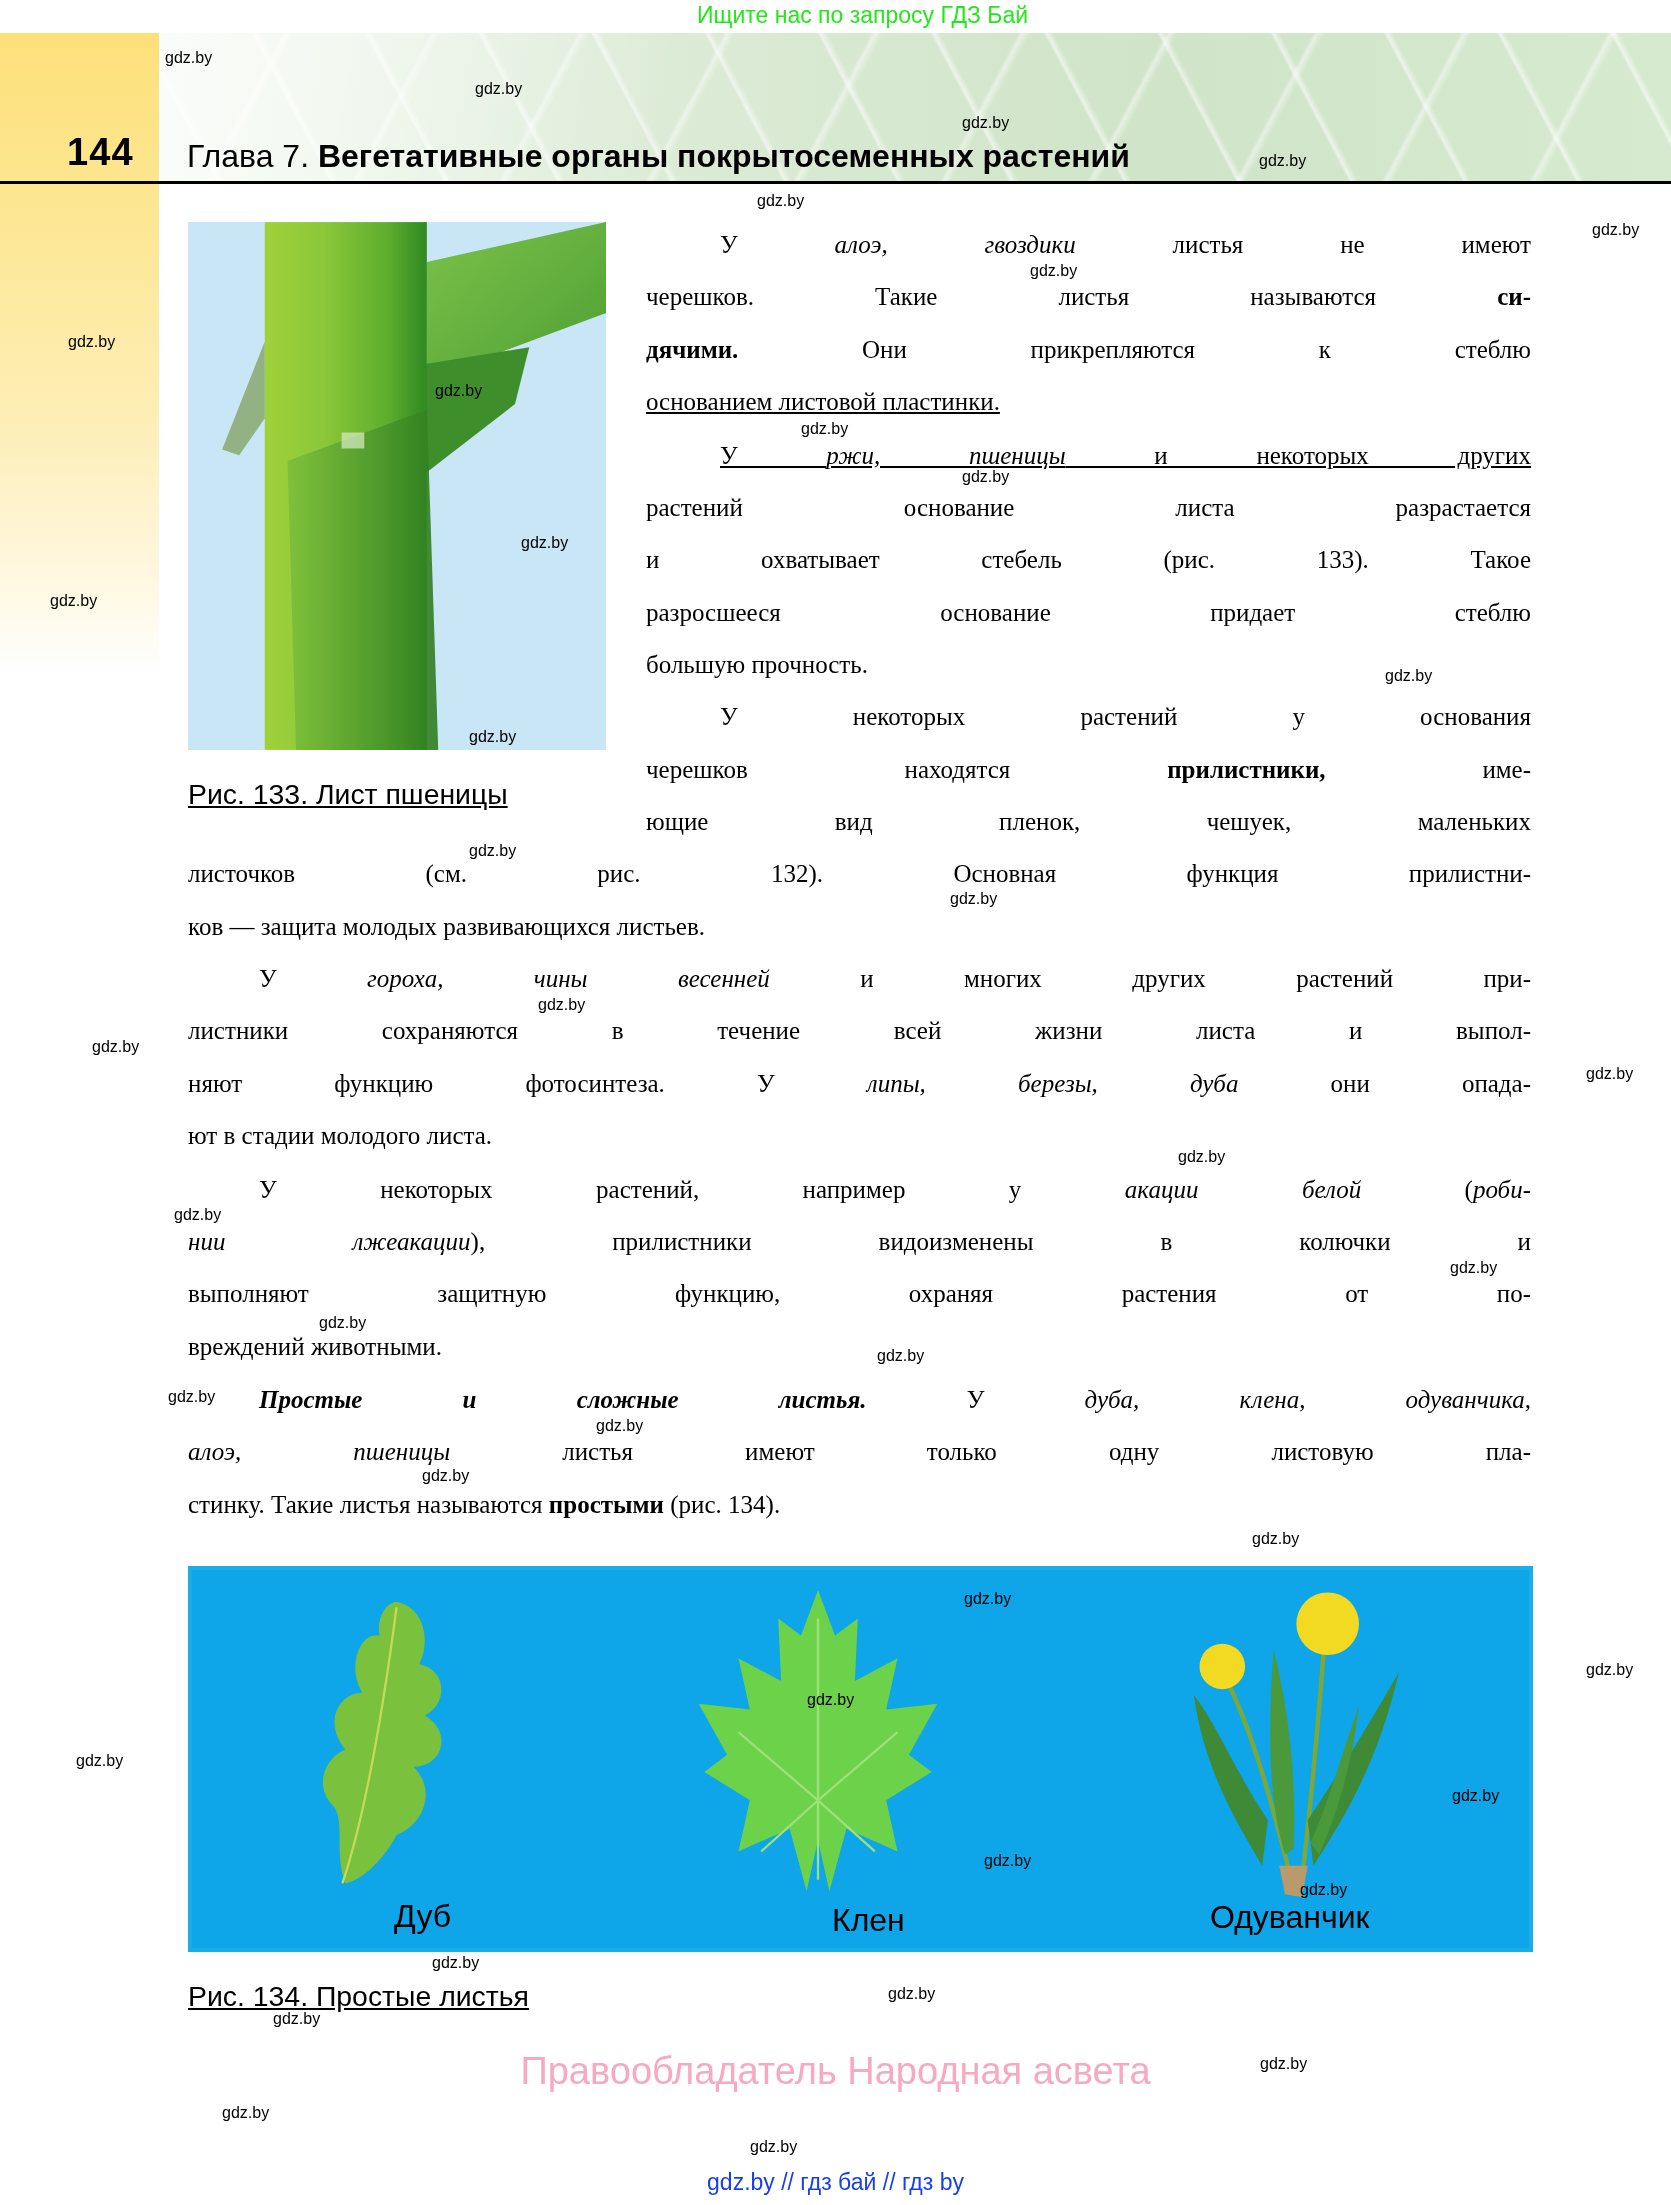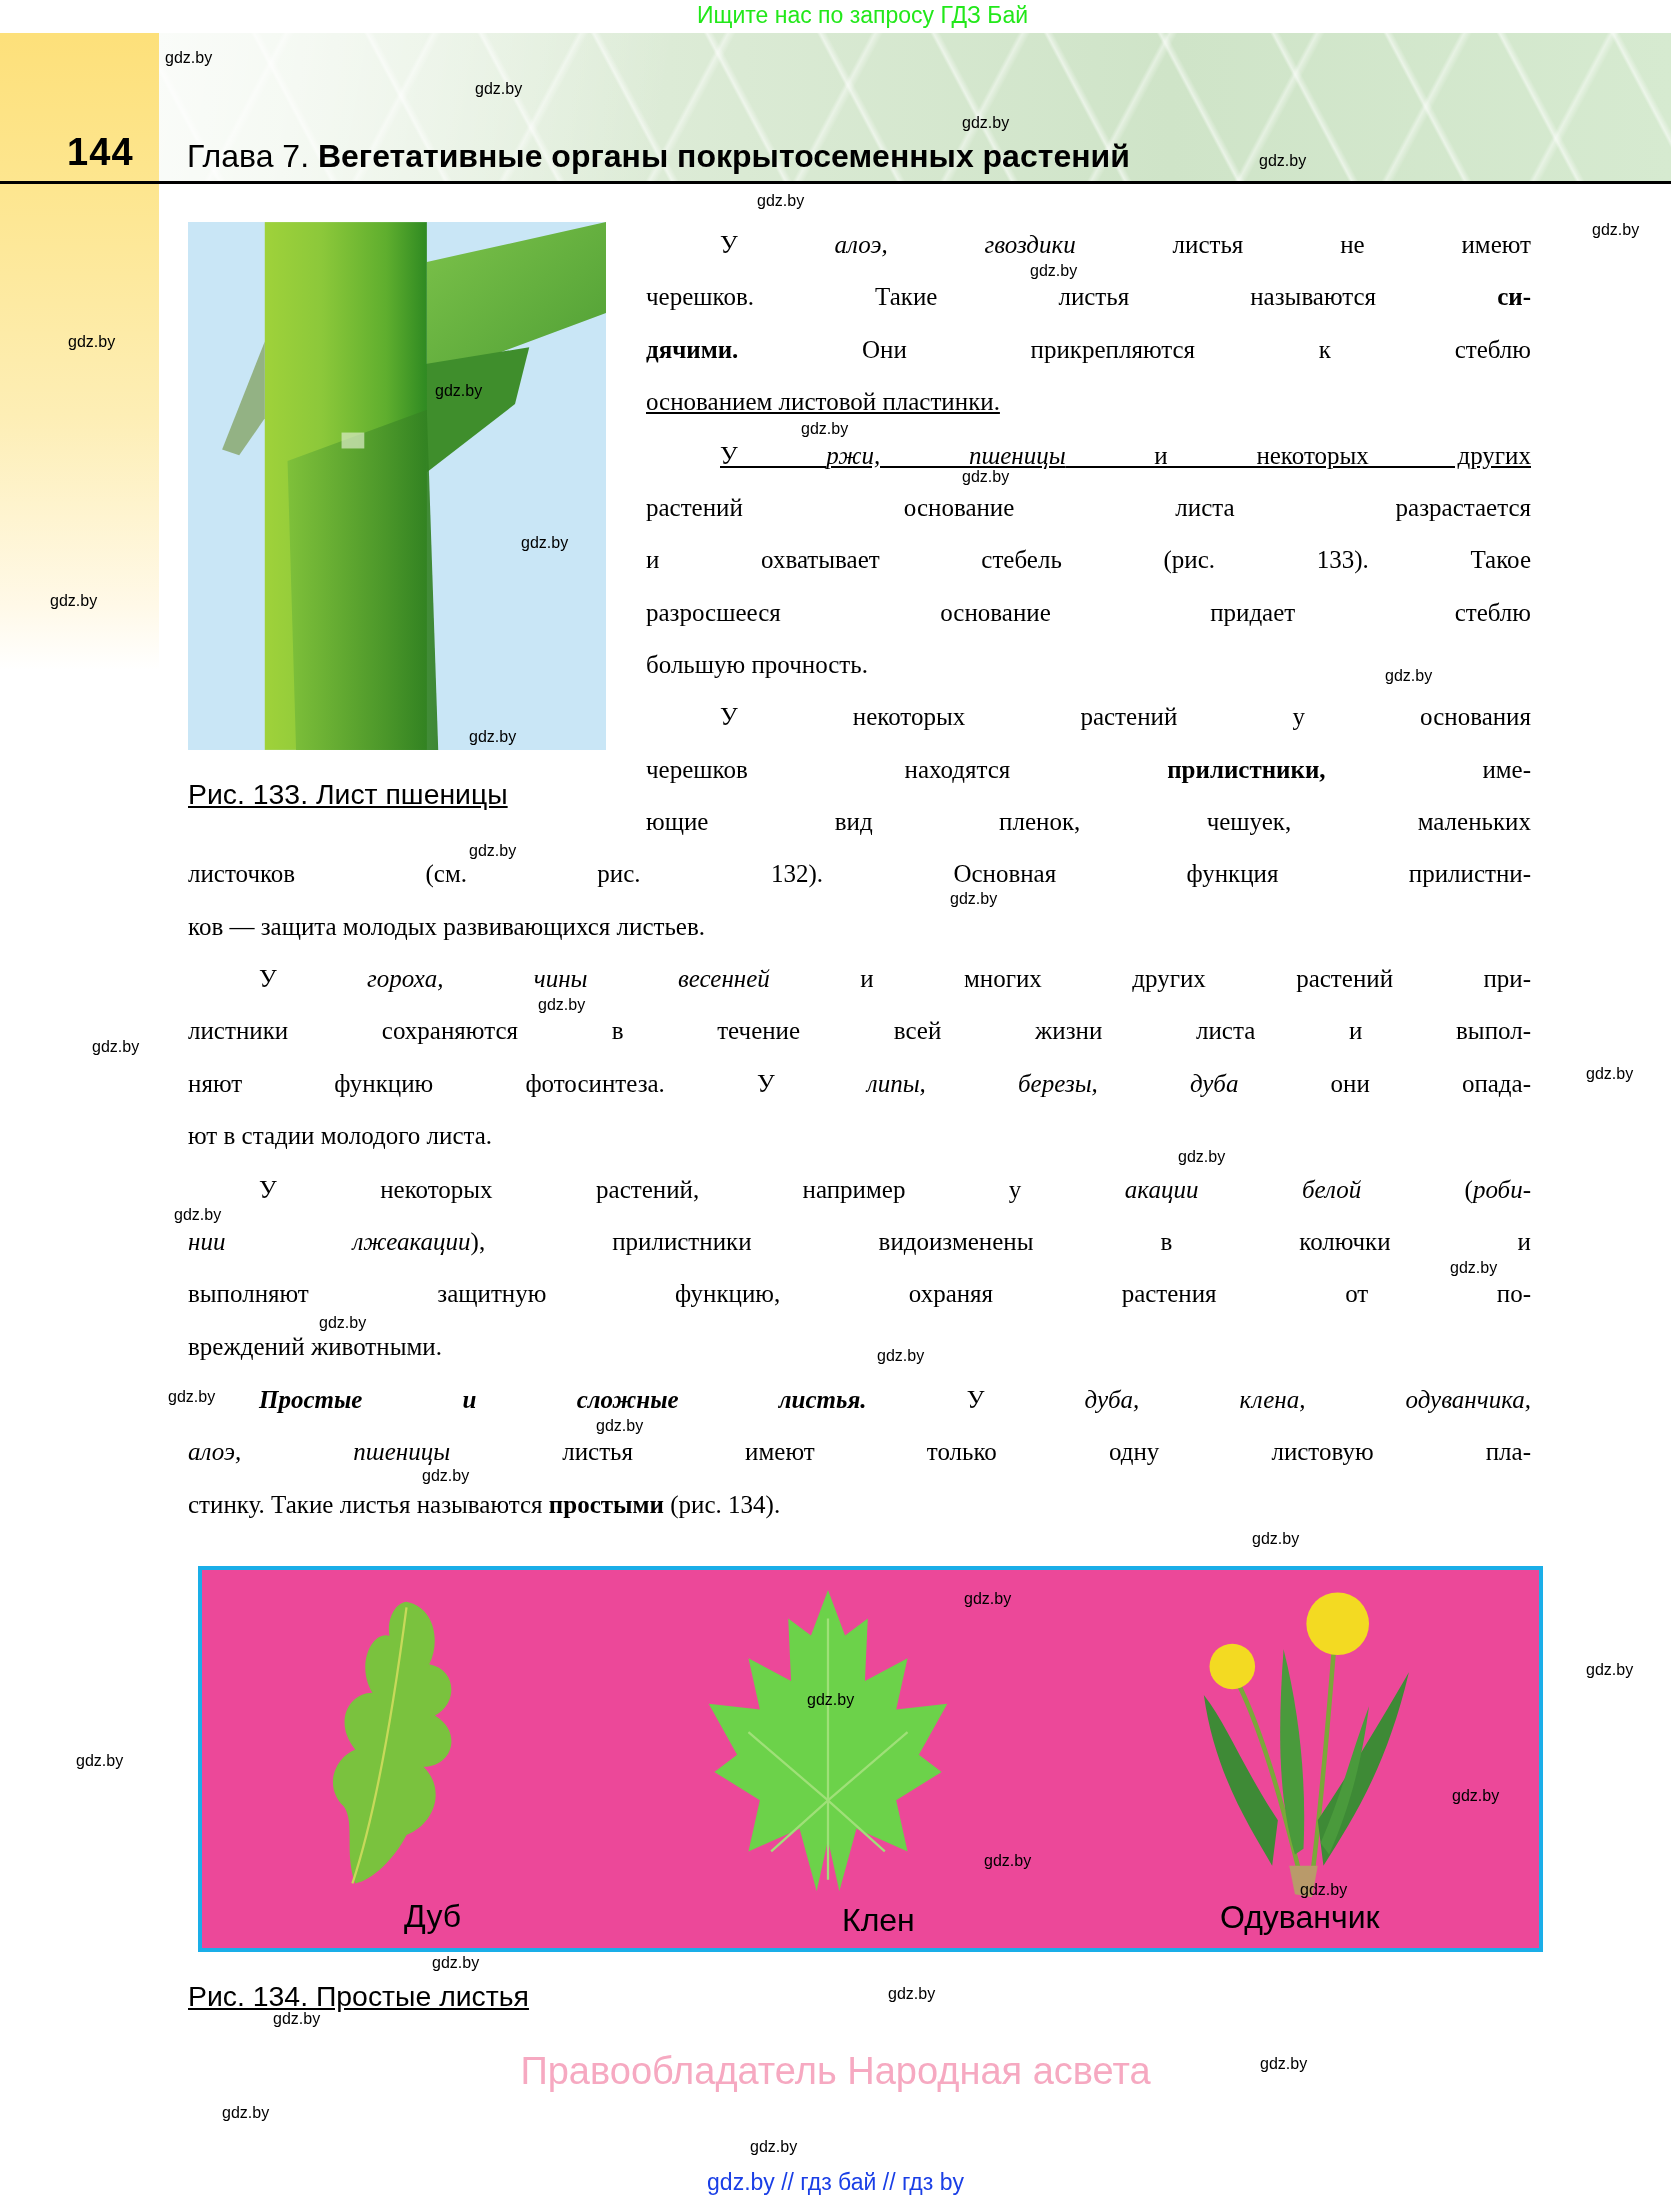--- a/index.html
+++ b/index.html
@@ -17,21 +17,21 @@
   .page-num{left:67px;top:132px;font-family:"Liberation Sans","DejaVu Sans",sans-serif;font-weight:bold;font-size:38px;letter-spacing:1.1px;line-height:40px;}
   .chapter{left:187px;top:137px;font-family:"Liberation Sans","DejaVu Sans",sans-serif;font-size:32px;line-height:38px;white-space:nowrap;}
   .chapter b{font-weight:bold;}
   .wm{font-family:"Liberation Sans","DejaVu Sans",sans-serif;font-size:16px;color:#000;line-height:18px;white-space:nowrap;}
   .photo133{left:188px;top:222px;width:418px;height:528px;background:#c9e6f6;overflow:hidden;}
   .caption{font-family:"Liberation Sans","DejaVu Sans",sans-serif;font-size:28.4px;line-height:34px;white-space:nowrap;text-decoration:underline;}
   .tline{position:absolute;font-size:25px;line-height:52px;white-space:nowrap;text-align:justify;text-align-last:justify;}
   .tline.last{text-align-last:left;}
   .tline i{font-style:italic;}
   .tline b{font-weight:bold;}
-  .fig134{left:188px;top:1566px;width:1337px;height:378px;border:4.6px solid #1aaee8;background:#ec4899;margin-left:10px;}
+  .fig134{left:188px;top:1566px;width:1337px;height:378px;border:4.6px solid #1aaee8;background:#0ea5e9;}
   .leaf-label{font-family:"Liberation Sans","DejaVu Sans",sans-serif;font-size:32px;line-height:34px;position:absolute;}
   .pink{left:0;width:1671px;top:2048px;text-align:center;font-family:"Liberation Sans","DejaVu Sans",sans-serif;font-size:38px;color:#f6a9c1;line-height:46px;}
   .footer-links{left:0;width:1671px;top:2169px;text-align:center;font-family:"Liberation Sans","DejaVu Sans",sans-serif;font-size:23px;color:#1a3fe6;line-height:27px;}
 </style>
 </head>
 <body>
 
 <div class="abs topnote">Ищите нас по запросу ГДЗ Бай</div>
 
 <div class="abs header-band"></div>

